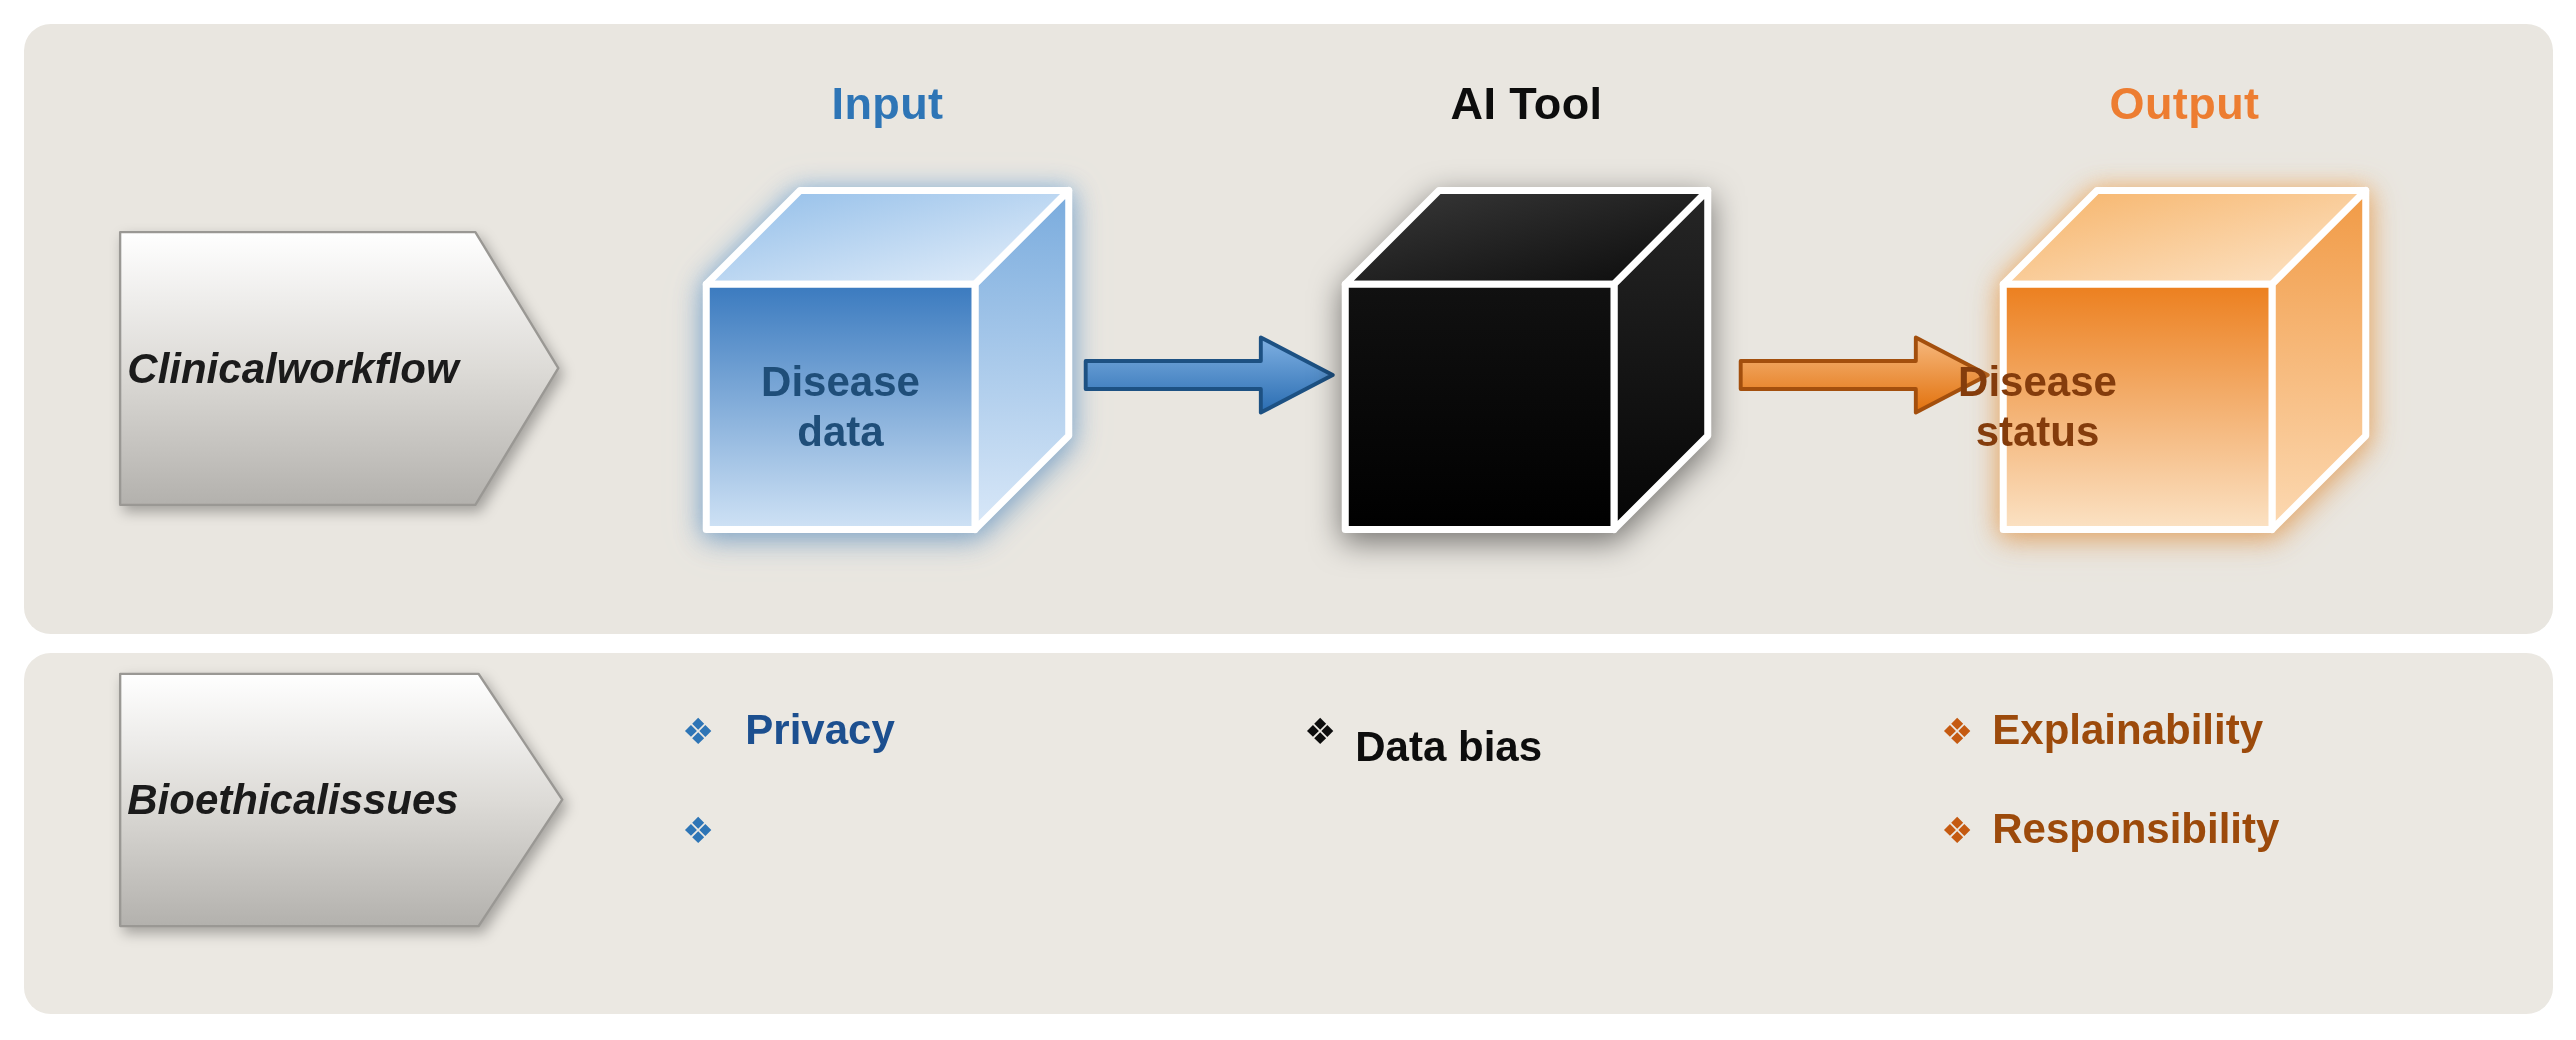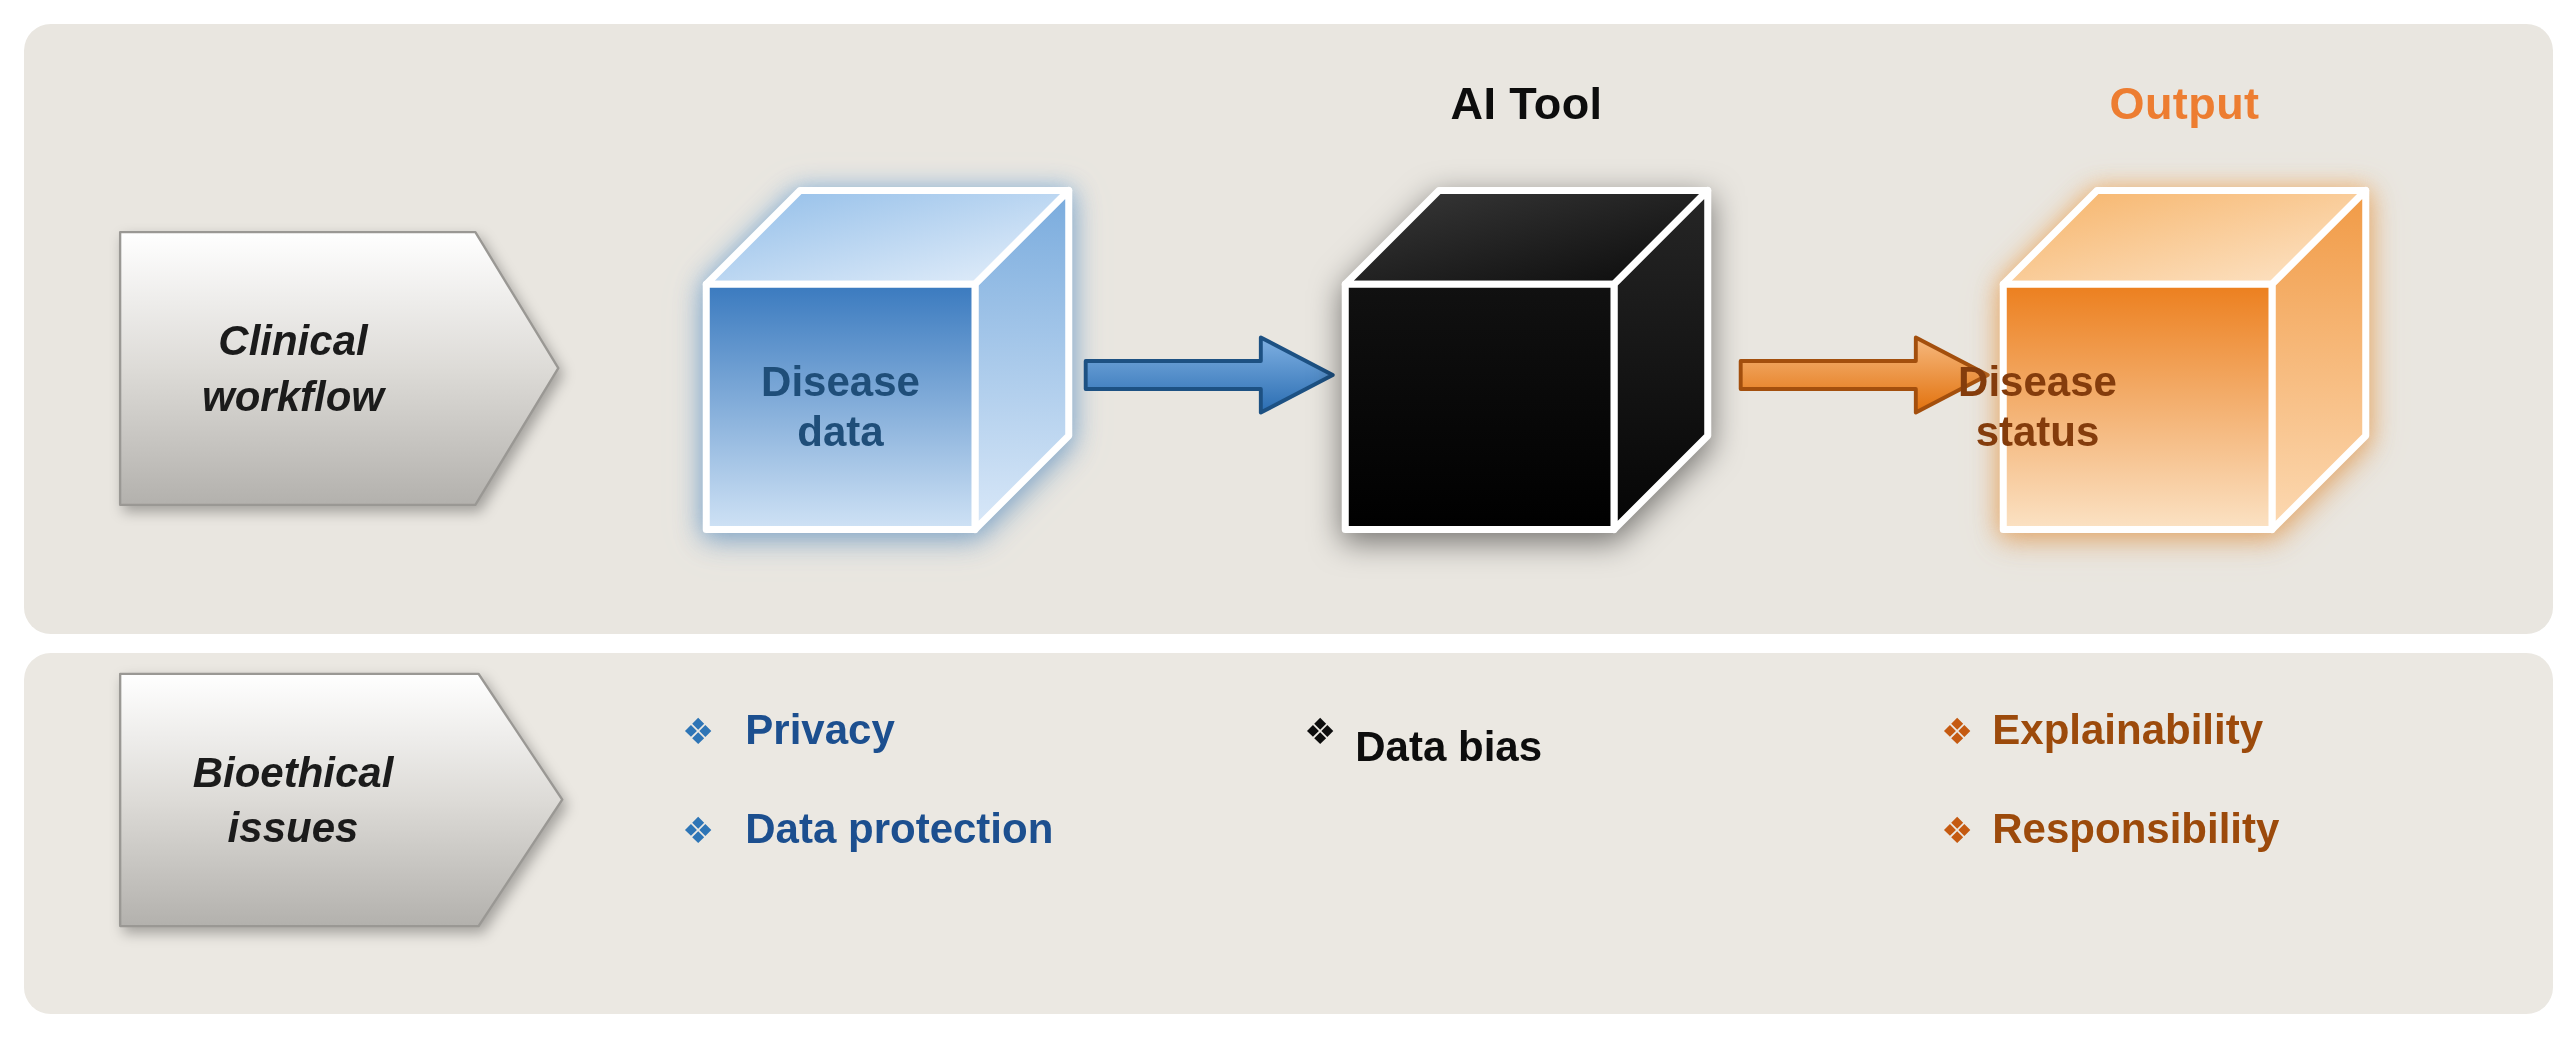--- a/index.html
+++ b/index.html
@@ -37,21 +37,21 @@
   .arrow { position:absolute; top:328px; }
   .arrow-blue   { left:1081px; }
   .arrow-orange { left:1736px; }
 
   .tag { position:absolute; }
   .tag svg { filter: drop-shadow(4.7px 6.3px 6.3px rgba(0,0,0,.3)); }
   .tag-top    { left:117px; top:229px; width:446px; height:279px; }
   .tag-bottom { left:117px; top:671px; width:450px; height:258px; }
   .tag-label {
     position:absolute; left:0; top:0; width:352px; height:100%;
-    display:flex; flex-direction:column; align-items:center; justify-content:center;
+    display:flex; align-items:center; justify-content:center;
     font-style:italic; font-weight:bold; font-size:42px;
     color:var(--tag-text,#1b1b1b); line-height:1.32; text-align:center;
   }
 
   .bullet-row {
     position:absolute; display:flex; align-items:center; gap:19px;
     font-weight:bold; font-size:42px; height:56px; white-space:nowrap;
   }
   .bullet-icon { font-size:36px; line-height:1; transform:translateY(1.6px); }
   .row-blue   .bullet-icon { color:var(--blue-accent,#2E75B6); }
@@ -85,20 +85,21 @@
         </linearGradient>
       </defs>
       <polygon points="4,4 458,4 564,178 458,353 4,353" fill="url(#gTag1)" stroke="#9a9894" stroke-width="3" stroke-linejoin="round"></polygon>
     </svg>
     <div class="tag-label">
       <span>Clinical</span>
       <span>workflow</span>
     </div>
   </div>
 
+  <div class="stage-header header-input">Input</div>
   <div class="stage-header header-ai">AI Tool</div>
   <div class="stage-header header-output">Output</div>
 
   <svg class="cube cube-input" width="375" height="352" viewBox="0 0 480 450">
     <defs>
       <linearGradient id="gBlueTop" x1="0" y1="0" x2="1" y2="1">
         <stop offset="0" stop-color="#8fbce8"></stop>
           <stop offset="1" stop-color="#e8f1fb"></stop>
       </linearGradient>
       <linearGradient id="gBlueSide" x1="0" y1="0" x2="0" y2="1">
@@ -202,21 +203,20 @@
       <span>issues</span>
     </div>
   </div>
 
   <div class="bullet-row row-blue r-privacy">
     <span class="bullet-icon">❖</span>
     <span class="bullet-text">Privacy</span>
   </div>
   <div class="bullet-row row-blue r-dataprotection">
     <span class="bullet-icon">❖</span>
-    <span class="bullet-text">Data protection</span>
   </div>
   <div class="bullet-row row-black r-databias">
     <span class="bullet-icon">❖</span>
     <span class="bullet-text">Data bias</span>
   </div>
   <div class="bullet-row row-orange r-explainability">
     <span class="bullet-icon">❖</span>
     <span class="bullet-text">Explainability</span>
   </div>
   <div class="bullet-row row-orange r-responsibility">

